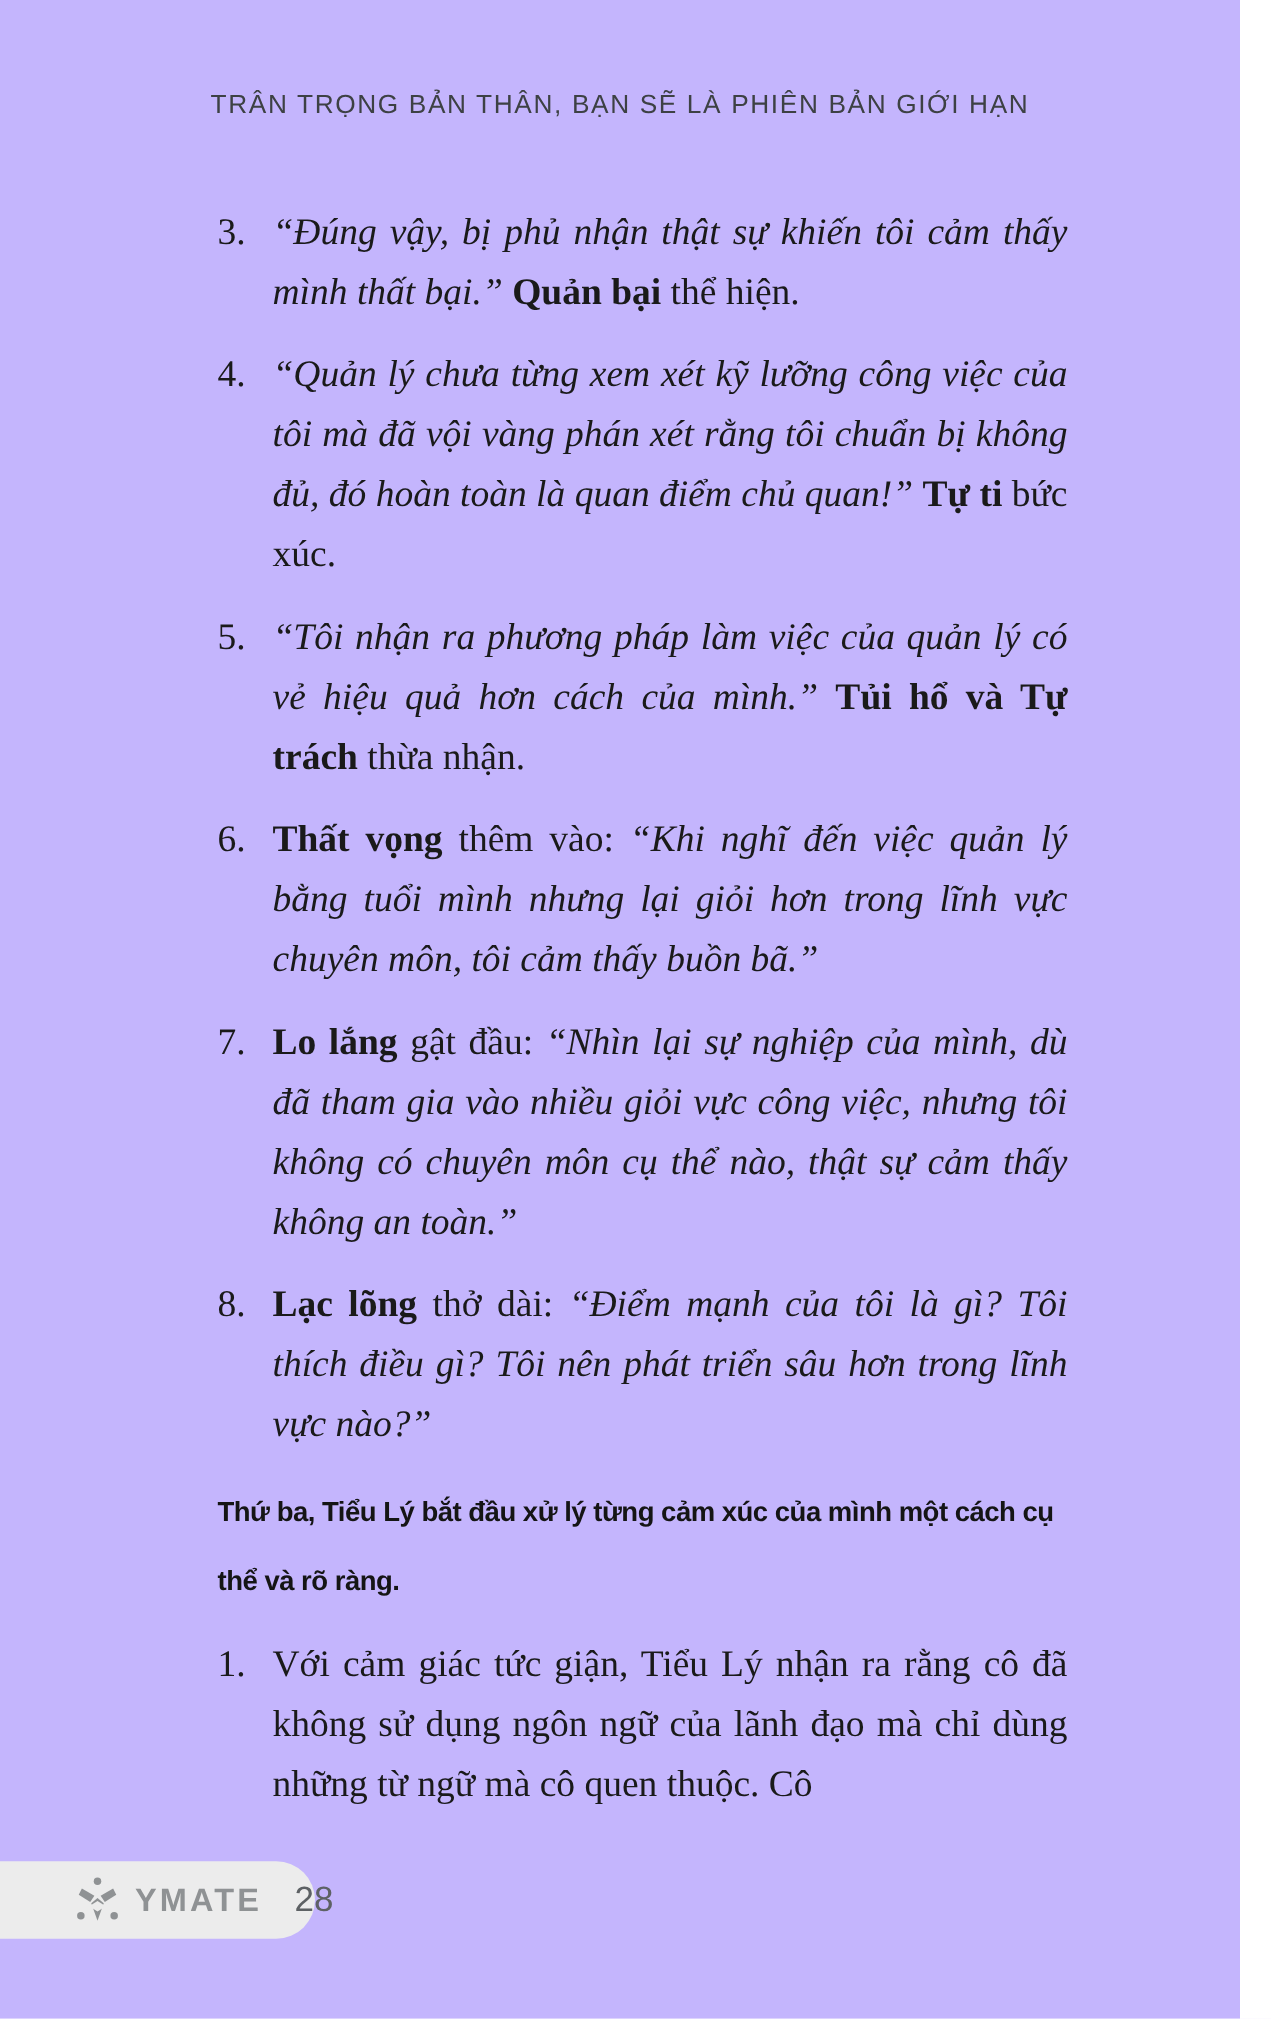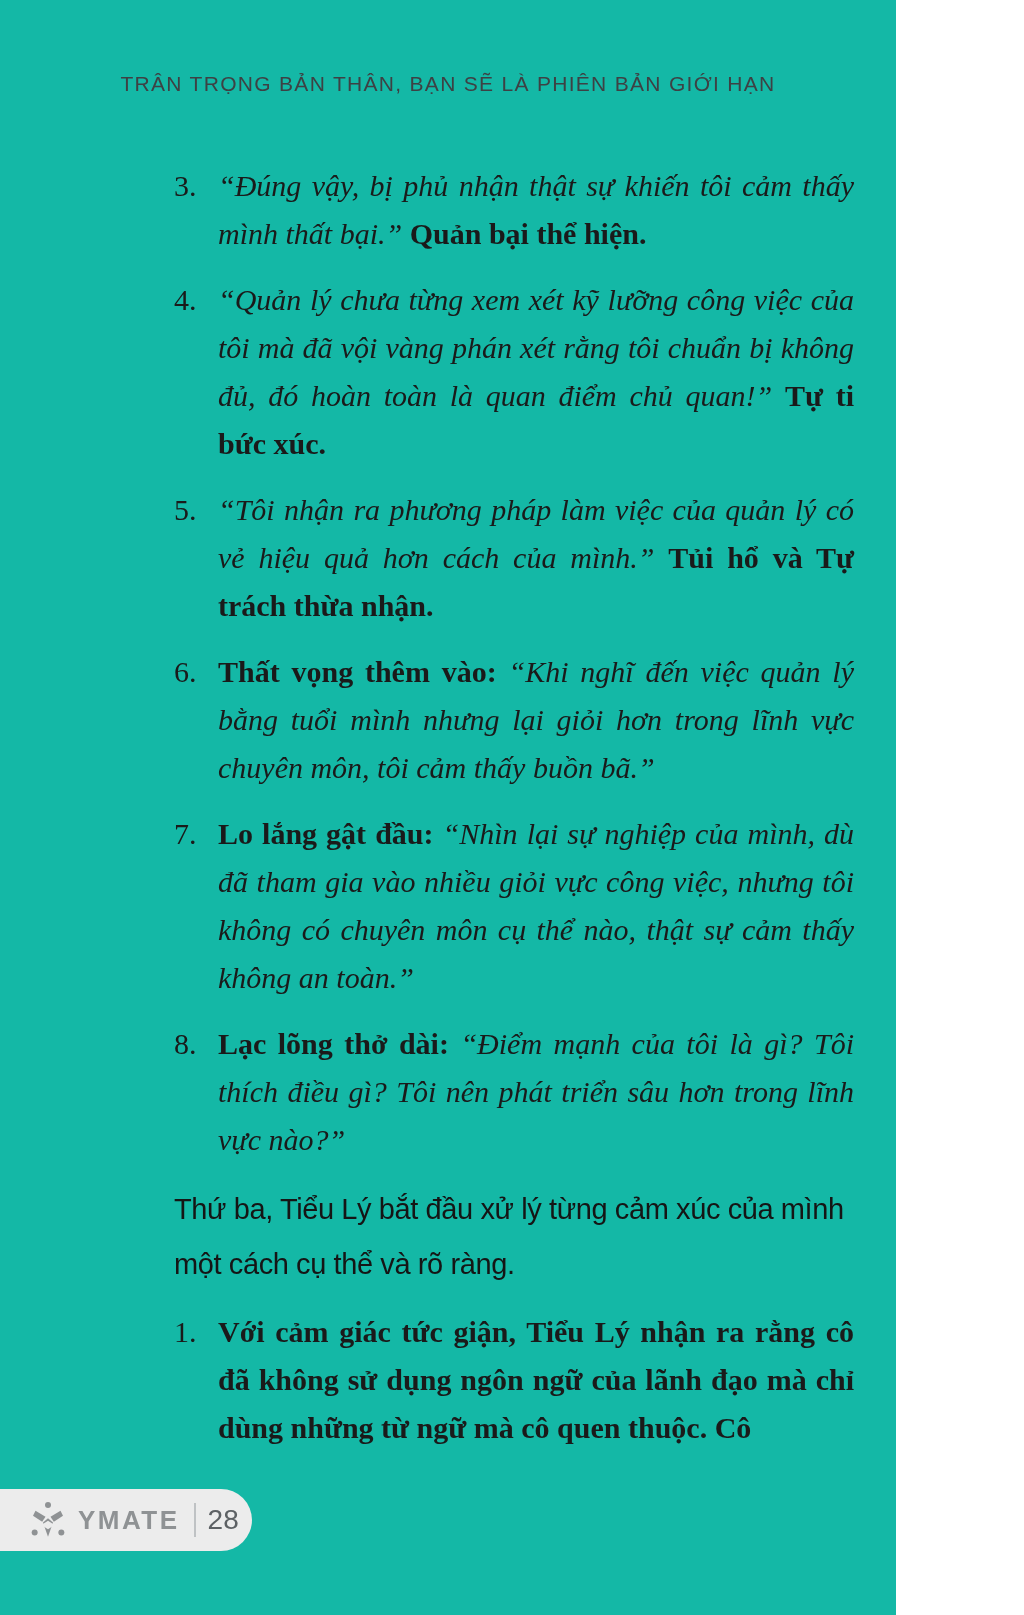--- a/index.html
+++ b/index.html
@@ -1,20 +1,20 @@
 <!DOCTYPE html>
 <html><head>
 <meta charset="utf-8">
 <style>
   * { margin:0; padding:0; box-sizing:border-box; }
   html,body { background:#ffffff; }
   .page {
     position:relative;
-    width:896px; height:1615px;
-    background:#14b8a6;
+    width:992px; height:1615px;
+    background:#c4b5fd;
     overflow:hidden;
     font-family:"Liberation Serif", serif;
     color:#1a1a1a;
   }
   .running-head {
     position:absolute; top:72px; left:0; width:100%;
     text-align:center;
     font-family:"Liberation Sans", sans-serif;
     font-size:21px; font-weight:400;
     letter-spacing:1.3px;
@@ -26,36 +26,36 @@
   .list-item {
     display:flex;
     font-size:30px; line-height:48px;
     margin-bottom:18px;
     color:#1a1a1a;
   }
   .num { width:44px; flex:none; }
   .itext { flex:1; text-align:justify; }
   .seg-quote { font-style:italic; }
   .seg-bold { font-weight:700; }
-  .seg-regular { font-style:normal; font-weight:700; }
+  .seg-regular { font-style:normal; font-weight:400; }
   .section-heading {
     font-family:"Liberation Sans", sans-serif;
-    font-weight:400;
-    font-size:29px; line-height:55px;
+    font-weight:700;
+    font-size:22px; line-height:55px;
     letter-spacing:-0.4px;
     color:#151515;
     margin:10px 0 16px 0;
   }
   .footer-pill {
     position:absolute; left:0; bottom:64px;
     height:62px; width:252px;
     background:#ececec;
     border-radius:0 31px 31px 0;
     display:flex; align-items:center;
-    padding-left:28px;
+    padding-left:58px;
   }
   .brand-logo { width:40px; height:40px; flex:none; }
   .brand-name {
     font-family:"Liberation Sans", sans-serif;
     font-weight:700; font-size:26px;
     letter-spacing:2.5px;
     color:#8f9294;
     margin-left:10px;
   }
   .footer-divider {

